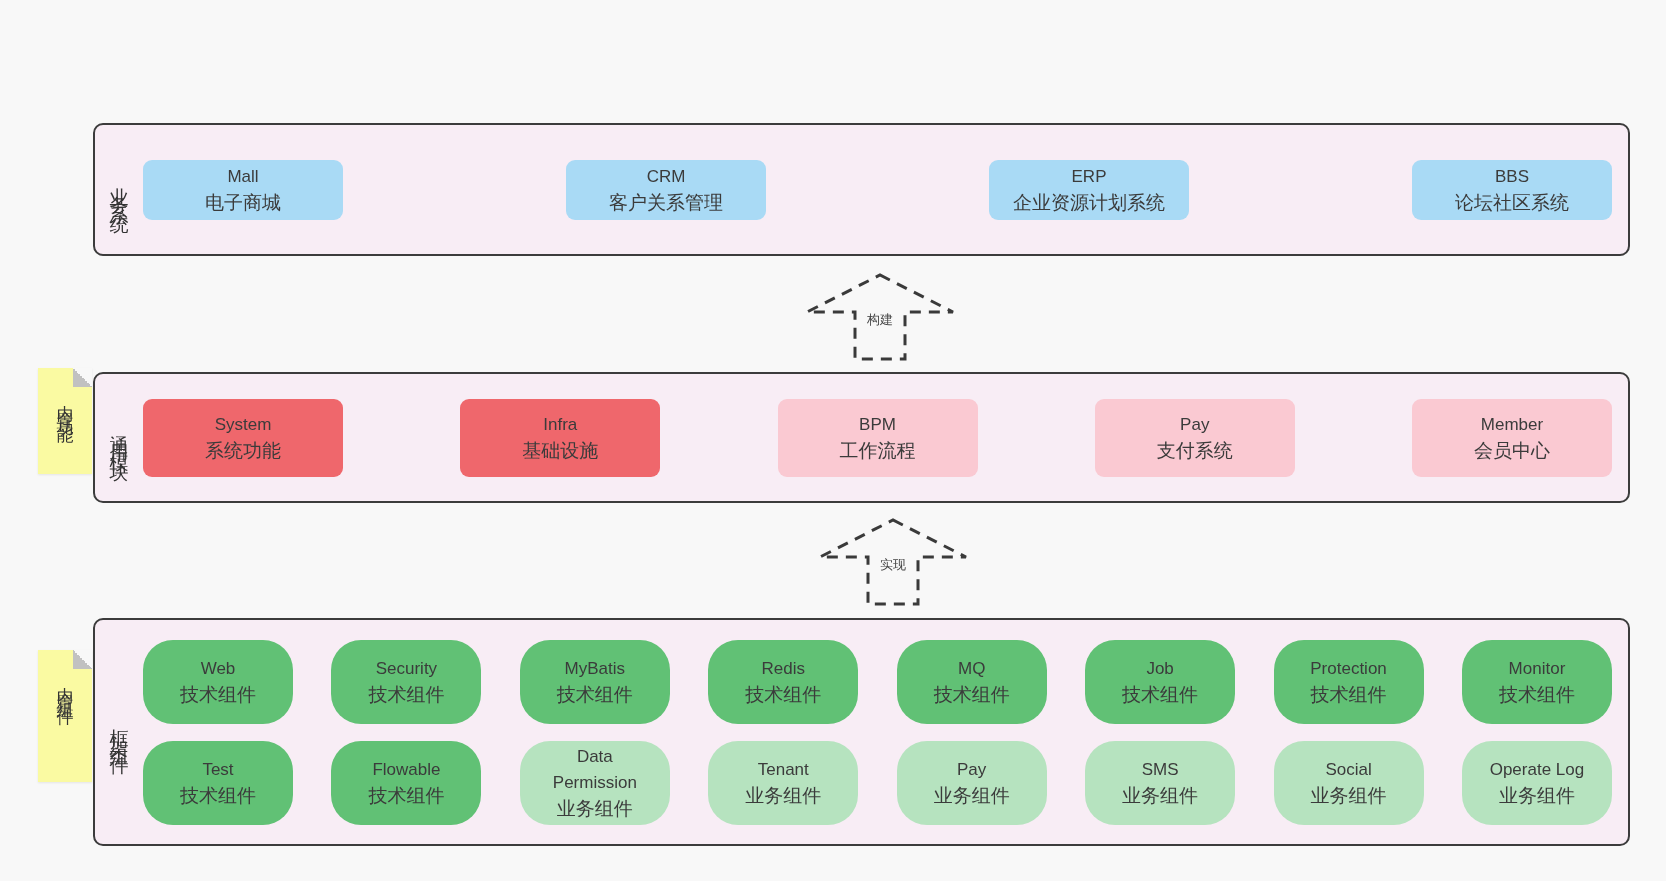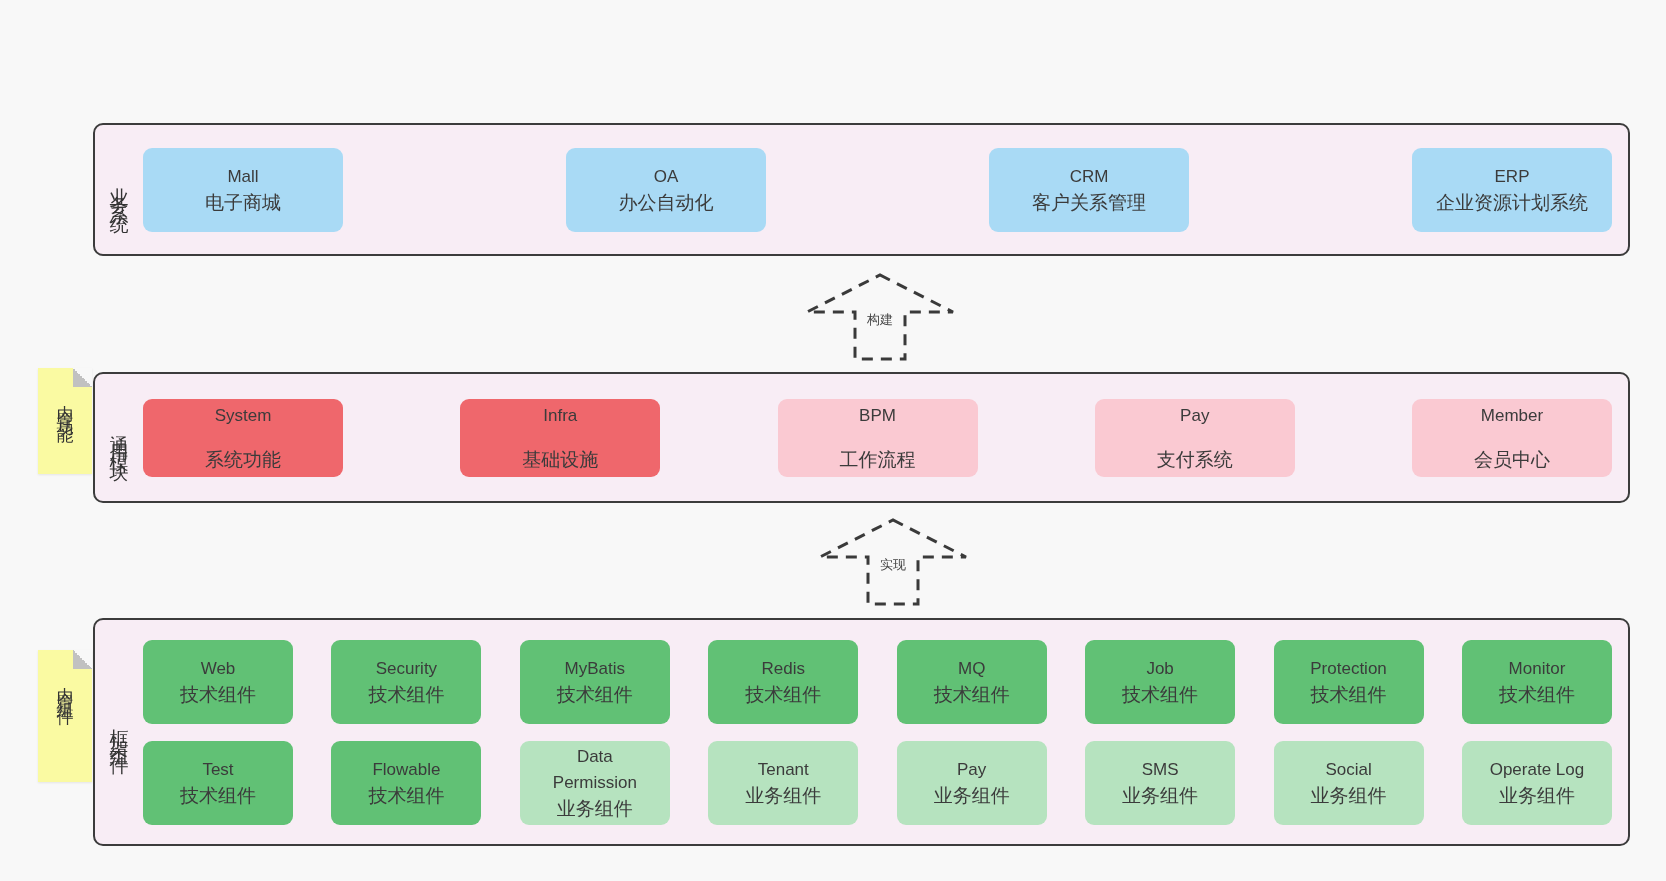--- a/index.html
+++ b/index.html
@@ -34,23 +34,23 @@
     gap:17px;padding-right:16px;
   }
   .row{display:flex;justify-content:space-between;align-items:center;}
   .box{
     border-radius:9px;box-sizing:border-box;
     display:flex;flex-direction:column;align-items:center;justify-content:center;
     text-align:center;line-height:26px;padding:4px 13px;
   }
   .box .en{font-size:17px;}
   .box .zh{font-size:19px;}
-  .wide{width:200px;height:84px;}
-  #layer-modules .wide{height:78px;justify-content:space-between;}
-  .narrow{width:150px;height:84px;}
+  .wide{width:200px;height:60px;}
+  #layer-modules .wide{height:78px;}
+  .narrow{width:150px;height:84px;border-radius:30px;}
   .blue{background:var(--blue-box,#a9daf5);}
   .red{background:var(--red-box,#ef676c);}
   .pink{background:var(--pink-box,#fac9d2);}
   .green{background:var(--green-box,#61c175);}
   .lightgreen{background:var(--light-green-box,#b6e3bf);}
   .sticky{
     position:absolute;left:38px;width:54px;box-sizing:border-box;
     background:var(--sticky-bg,#fafaa2);
     display:flex;justify-content:center;align-items:flex-start;
     padding-top:24px;
@@ -82,30 +82,30 @@
 <div>
 
   <section class="layer" id="layer-business">
     <div class="layer-label">业务系统</div>
     <div class="boxes">
       <div class="box wide blue">
         <span class="en">Mall</span>
         <span class="zh">电子商城</span>
       </div>
       <div class="box wide blue">
-        <span class="en">OA</span>
-        <span class="zh">办公自动化</span>
-      </div>
-      <div class="box wide blue">
         <span class="en">CRM</span>
         <span class="zh">客户关系管理</span>
       </div>
       <div class="box wide blue">
         <span class="en">ERP</span>
         <span class="zh">企业资源计划系统</span>
+      </div>
+      <div class="box wide blue">
+        <span class="en">BBS</span>
+        <span class="zh">论坛社区系统</span>
       </div>
     </div>
   </section>
 
   <div class="arrow" id="arrow-build">
     <svg viewBox="0 0 150 88">
       <path d="M75 2 L148 39 L100 39 L100 86 L50 86 L50 39 L2 39 Z" fill="none" stroke="#3a3a3a" stroke-width="3" stroke-dasharray="11 8"></path>
     </svg>
     <span class="arrow-label">构建</span>
   </div>

